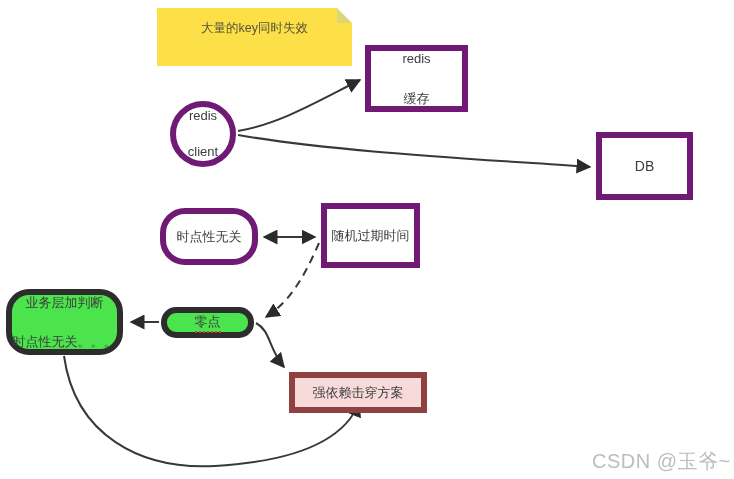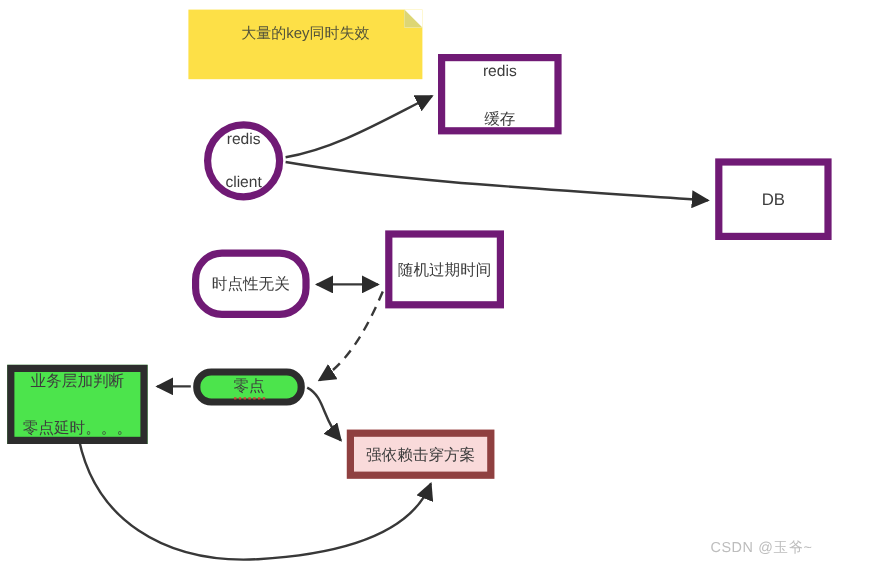--- a/index.html
+++ b/index.html
@@ -22,21 +22,21 @@
     color:#54543a; font-size:12.5px; text-align:center; line-height:1.55;
     padding-top:11px;
   }
   .fold {
     position:absolute; top:0; right:0; width:0; height:0;
     border-top:15px solid #ffffff; border-left:15px solid #ddd674;
   }
   .mark { border-bottom:2px dotted #cc4433; padding-bottom:0px; }
   .watermark {
     position:absolute; left:592px; top:448px; width:140px;
-    color:#bdbdbd; font-size:12px; letter-spacing:0.5px;
+    color:#bdbdbd; font-size:20px; letter-spacing:0.5px;
   }
 </style>
 </head>
 <body>
 
 <div class="stage">
 
   <svg class="layer" width="734" height="479" viewBox="0 0 734 479">
     <defs>
       <marker id="arr" viewBox="0 0 10 10" refX="9" refY="5" markerWidth="7.5" markerHeight="7.5" orient="auto-start-reverse">
@@ -75,32 +75,32 @@
   </div>
 
   <div class="box" style="left:596px; top:132px; width:97px; height:68px; font-size:14px;">
     <div>DB</div>
   </div>
 
   <div class="box" style="left:160px; top:208px; width:98px; height:57px;border-radius:25px;">
     <div>时点性无关</div>
   </div>
 
-  <div class="box" style="left:321px; top:192px; width:99px; height:65px;">
+  <div class="box" style="left:321px; top:203px; width:99px; height:65px;">
     <div>随机过期时间</div>
   </div>
 
-  <div class="box green" style="left:6px; top:304px; width:117px; height:66px;">
+  <div class="box green" style="left:6px; top:289px; width:117px; height:66px;border-radius:23px;">
     <div>业务层加判断</div>
-    <div>零点延时。。。</div>
+    <div>时点性无关。。。</div>
   </div>
 
   <div class="box green" style="left:161px; top:307px; width:93px; height:31px;border-radius:15px;">
     <span class="mark">零点</span>
   </div>
 
-  <div class="box pink" style="left:289px; top:358px; width:123px; height:41px;">
+  <div class="box pink" style="left:289px; top:372px; width:138px; height:41px;">
     <div>强依赖击穿方案</div>
   </div>
 
   <div class="watermark">CSDN @玉爷~</div>
 
 </div>
 
 </body></html>

